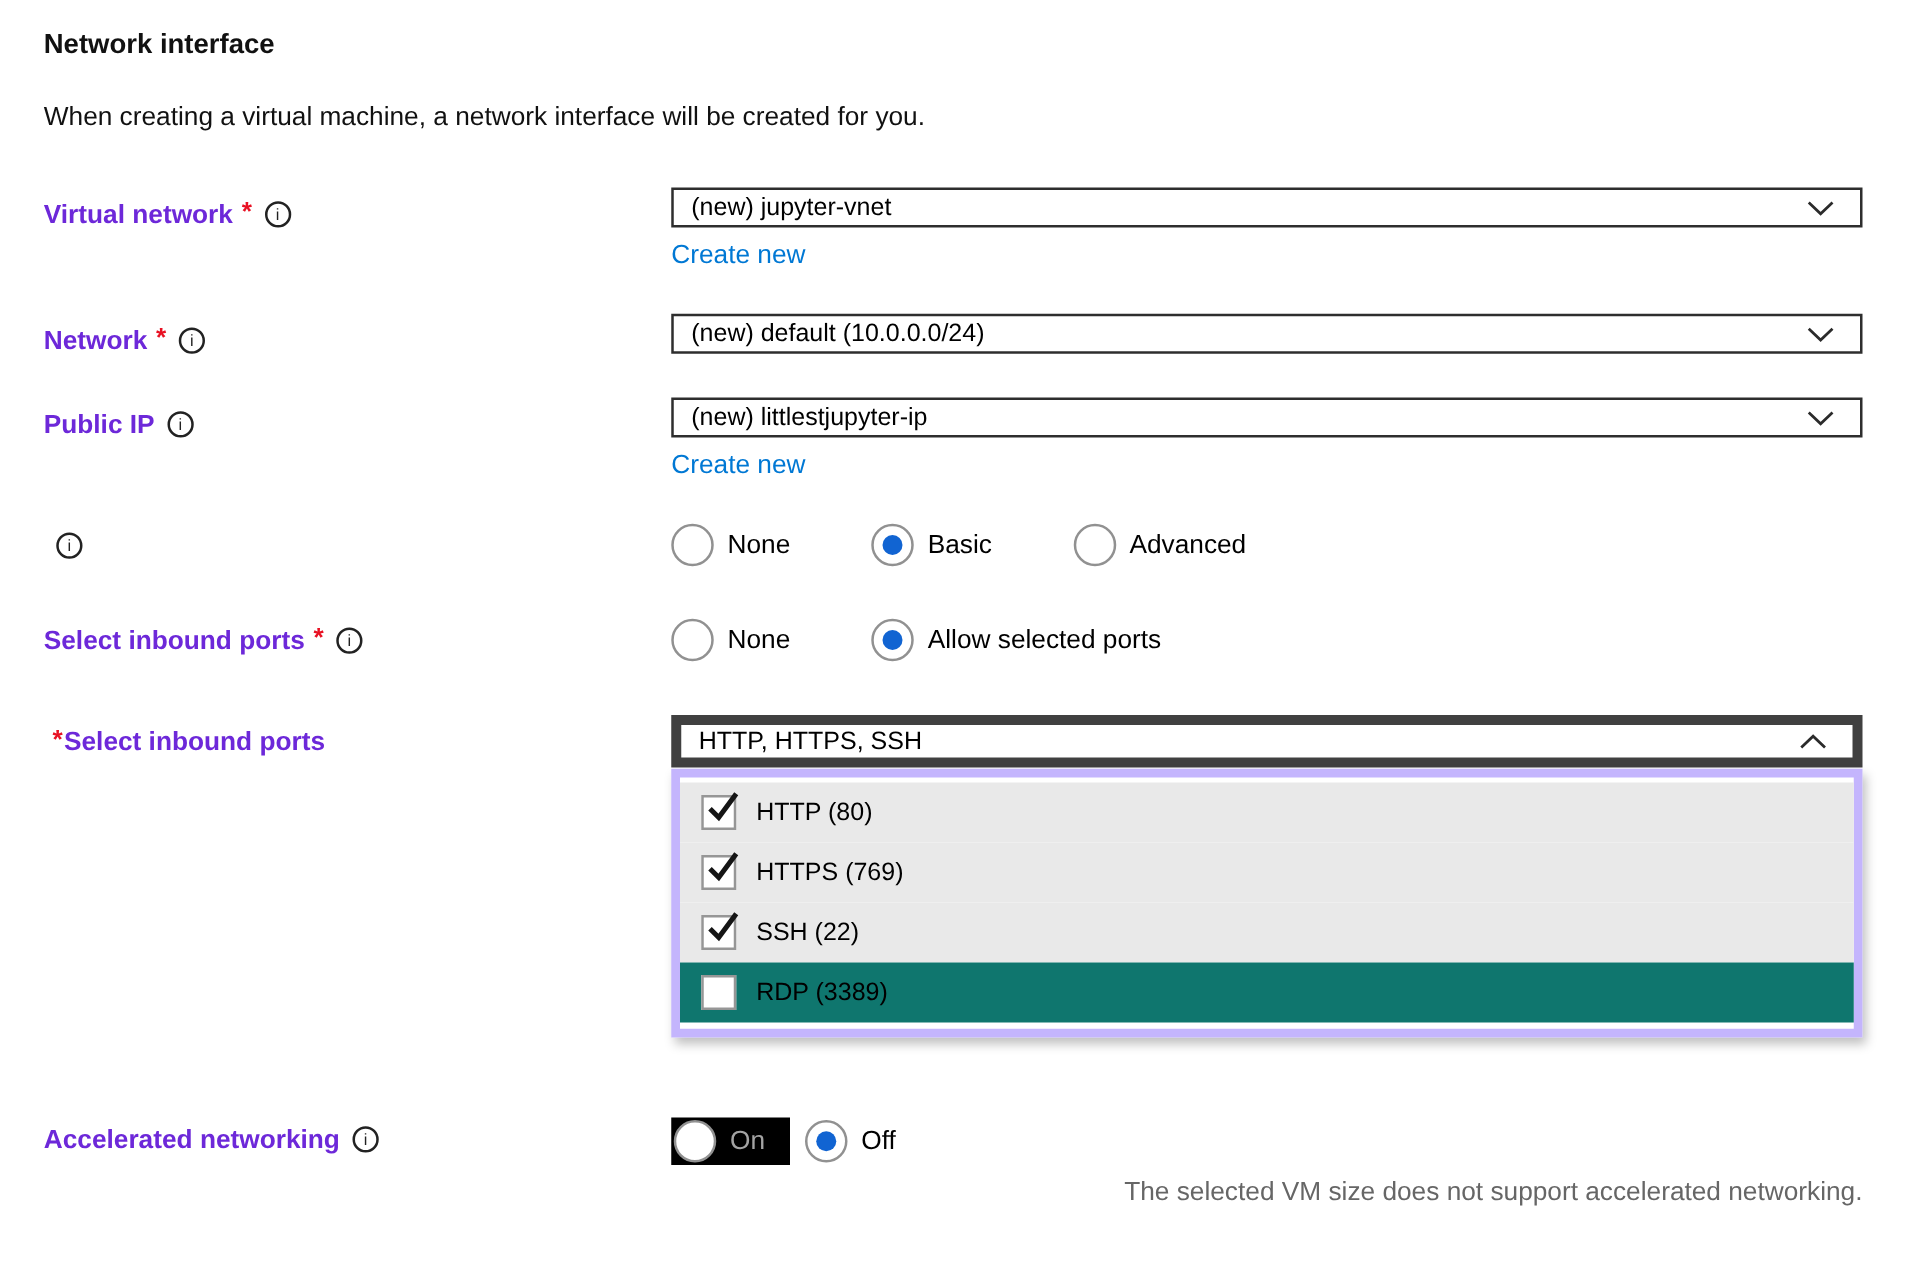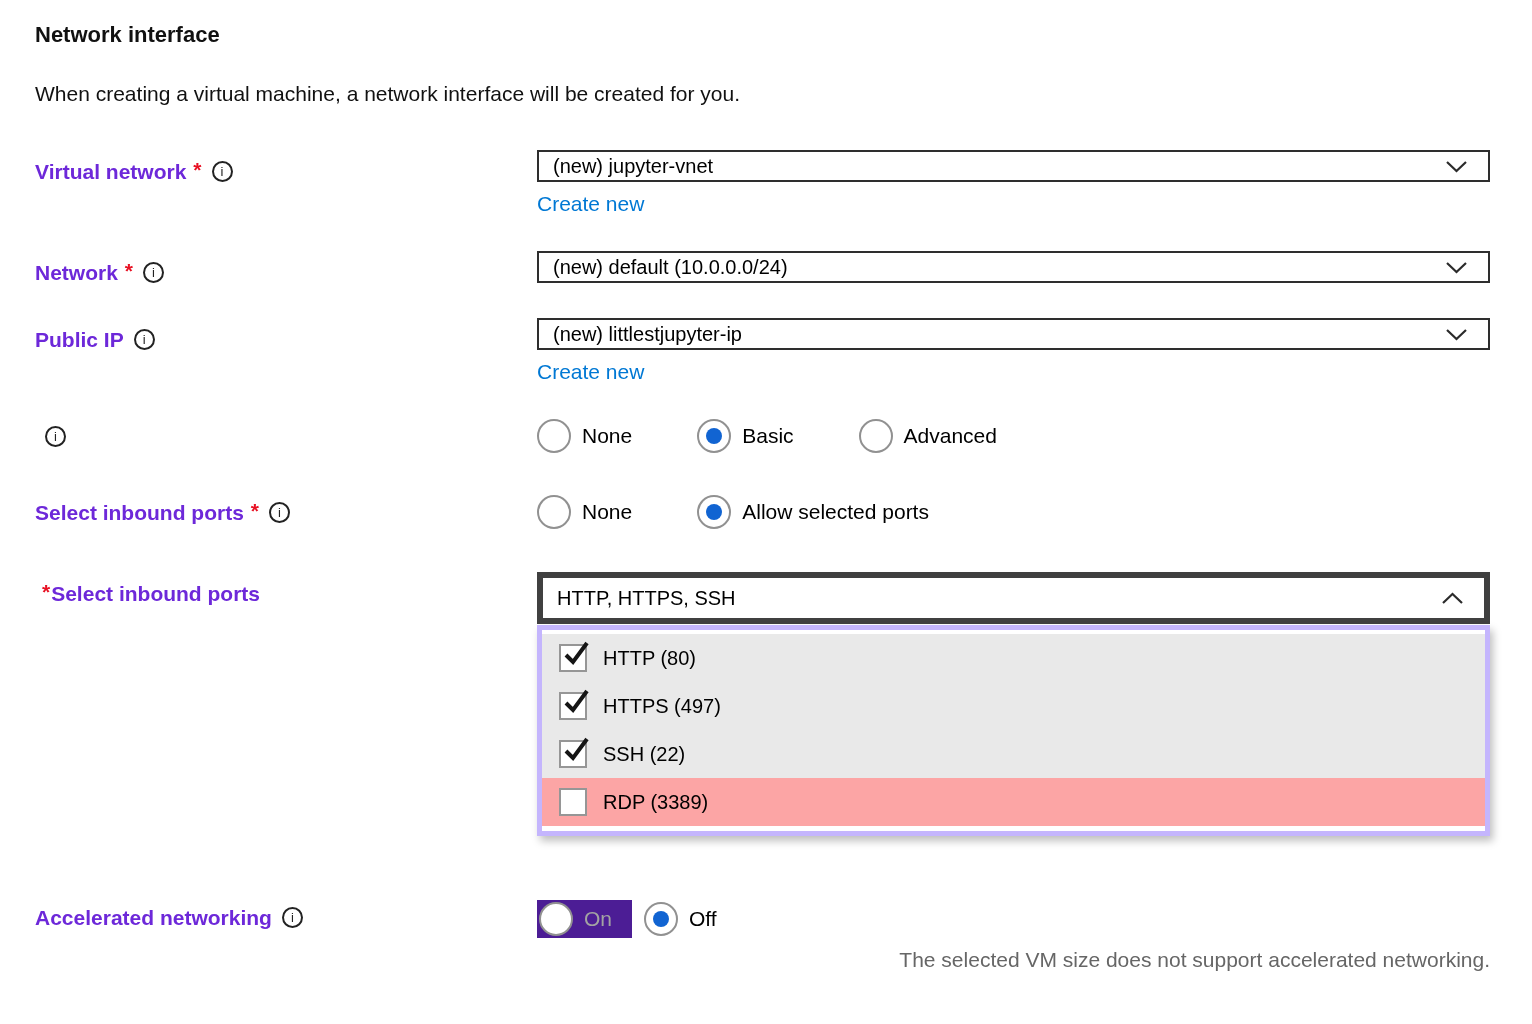--- a/index.html
+++ b/index.html
@@ -106,62 +106,62 @@
   .radio-label { font-size: 21px; color: #000; }
 
   .mb34 { margin-bottom: 34px; }
   .mb33 { margin-bottom: 33px; }
   .mb42 { margin-bottom: 42px; }
   .mb43 { margin-bottom: 43px; }
   .mb64 { margin-bottom: 64px; }
   .pt-radio { padding-top: 5px; }
 
   .combo {
-    height: 52px;
-    border: 6px solid #404040;
+    height: 42px;
+    border: 8px solid #404040;
     background: #fff;
     display: flex;
     align-items: center;
     justify-content: space-between;
     padding: 0 20px 0 14px;
     font-size: 20px;
     cursor: pointer;
   }
   .combo-panel {
     margin-top: 1px;
-    border: 5px solid #c4b5fd;
+    border: 7px solid #c4b5fd;
     background: #fff;
     box-shadow: 3px 5px 8px rgba(0,0,0,0.25);
     padding: 4px 0 5px 0;
   }
   .check-row {
     height: 48px;
     display: flex;
     align-items: center;
     padding-left: 17px;
     font-size: 20px;
     background: #e9e9e9;
     cursor: pointer;
   }
-  .check-row.unchecked { background: #fca5a5; }
+  .check-row.unchecked { background: #0f766e; }
   .checkbox {
     width: 28px; height: 28px;
     border: 2px solid #969696;
     background: #fff;
     margin-right: 16px;
     position: relative;
     flex: 0 0 auto;
   }
   .checkbox svg { position: absolute; top: -6px; left: 0; overflow: visible; }
 
   .toggle-row { display: flex; align-items: center; }
   .disabled-wrap {
     display: flex;
     align-items: center;
-    background: #4c1d95;
+    background: #000000;
     padding: 2px 20px 2px 2px;
     margin-right: 12px;
     cursor: default;
   }
   .radio-label.dis { color: #a3a3a3; }
   .toggle-note {
     text-align: right;
     font-size: 21px;
     color: #666;
     margin-top: 9px;
@@ -295,21 +295,21 @@
               </svg>
           </span>
           <span>HTTP (80)</span>
         </div>
         <div class="check-row">
           <span class="checkbox">
             <svg width="30" height="30" viewBox="0 0 30 30">
                 <polyline points="5,15 12,22 26,3" fill="none" stroke="#151515" stroke-width="4"></polyline>
               </svg>
           </span>
-          <span>HTTPS (497)</span>
+          <span>HTTPS (769)</span>
         </div>
         <div class="check-row">
           <span class="checkbox">
             <svg width="30" height="30" viewBox="0 0 30 30">
                 <polyline points="5,15 12,22 26,3" fill="none" stroke="#151515" stroke-width="4"></polyline>
               </svg>
           </span>
           <span>SSH (22)</span>
         </div>
         <div class="check-row unchecked">

